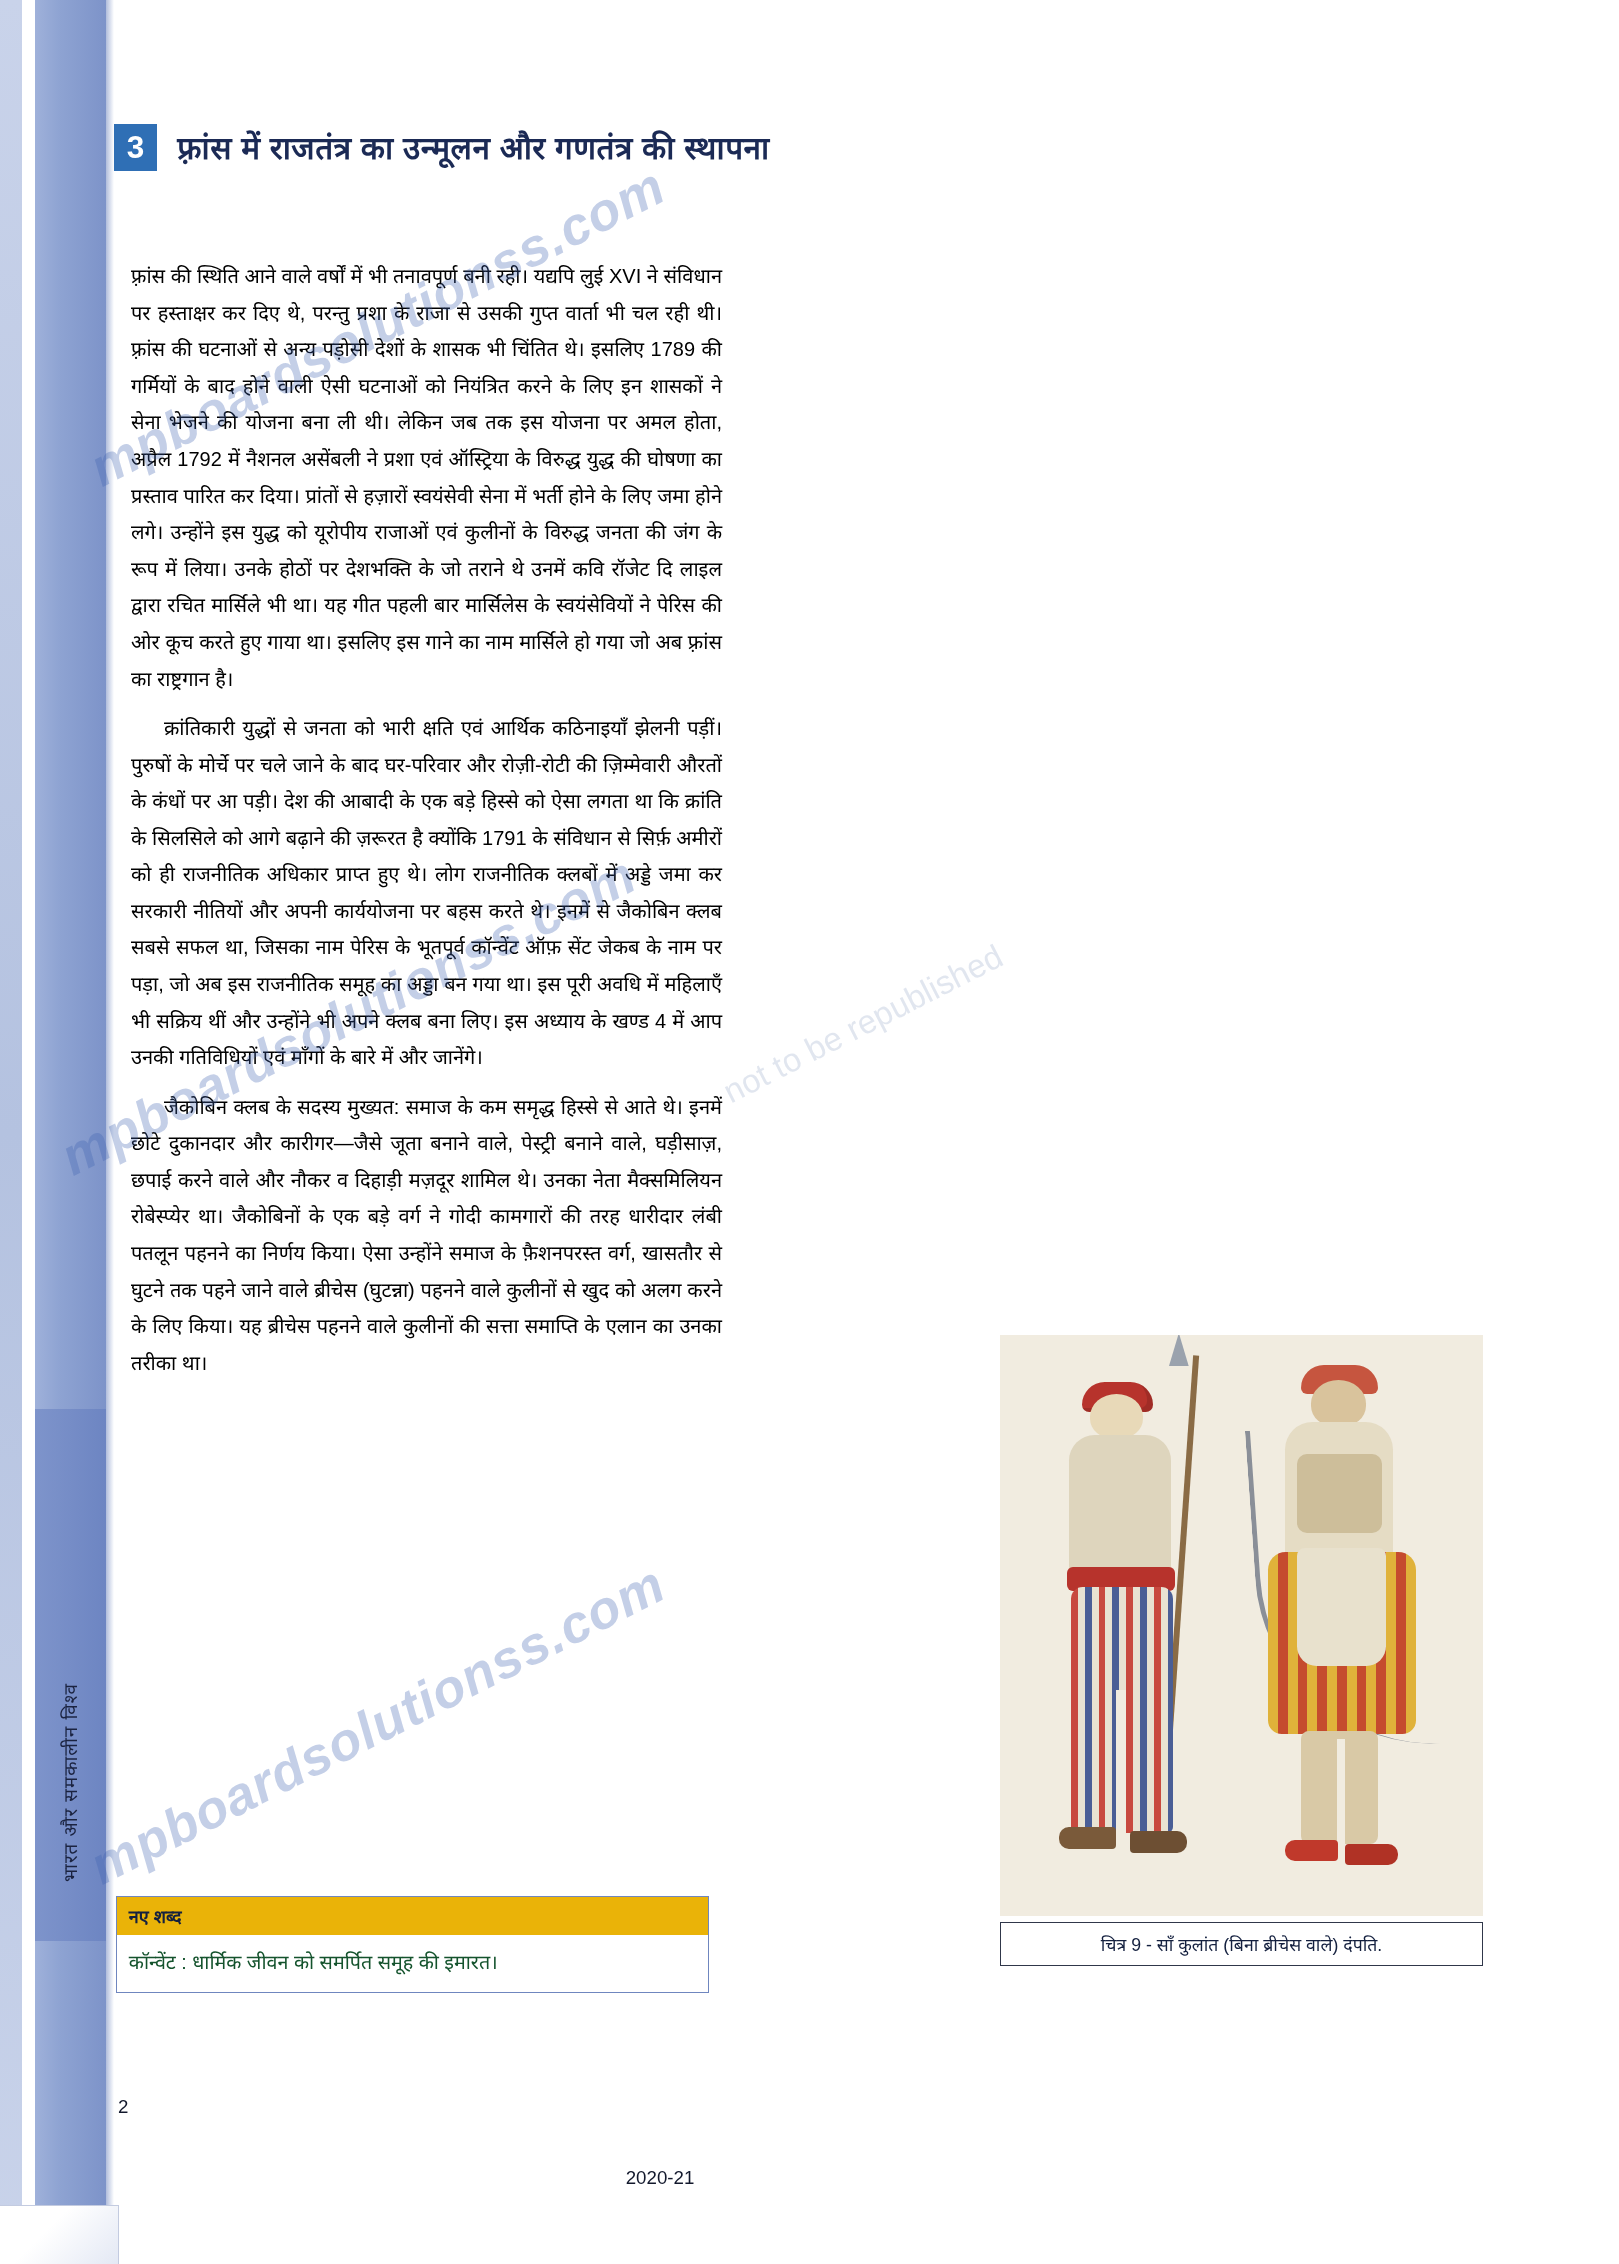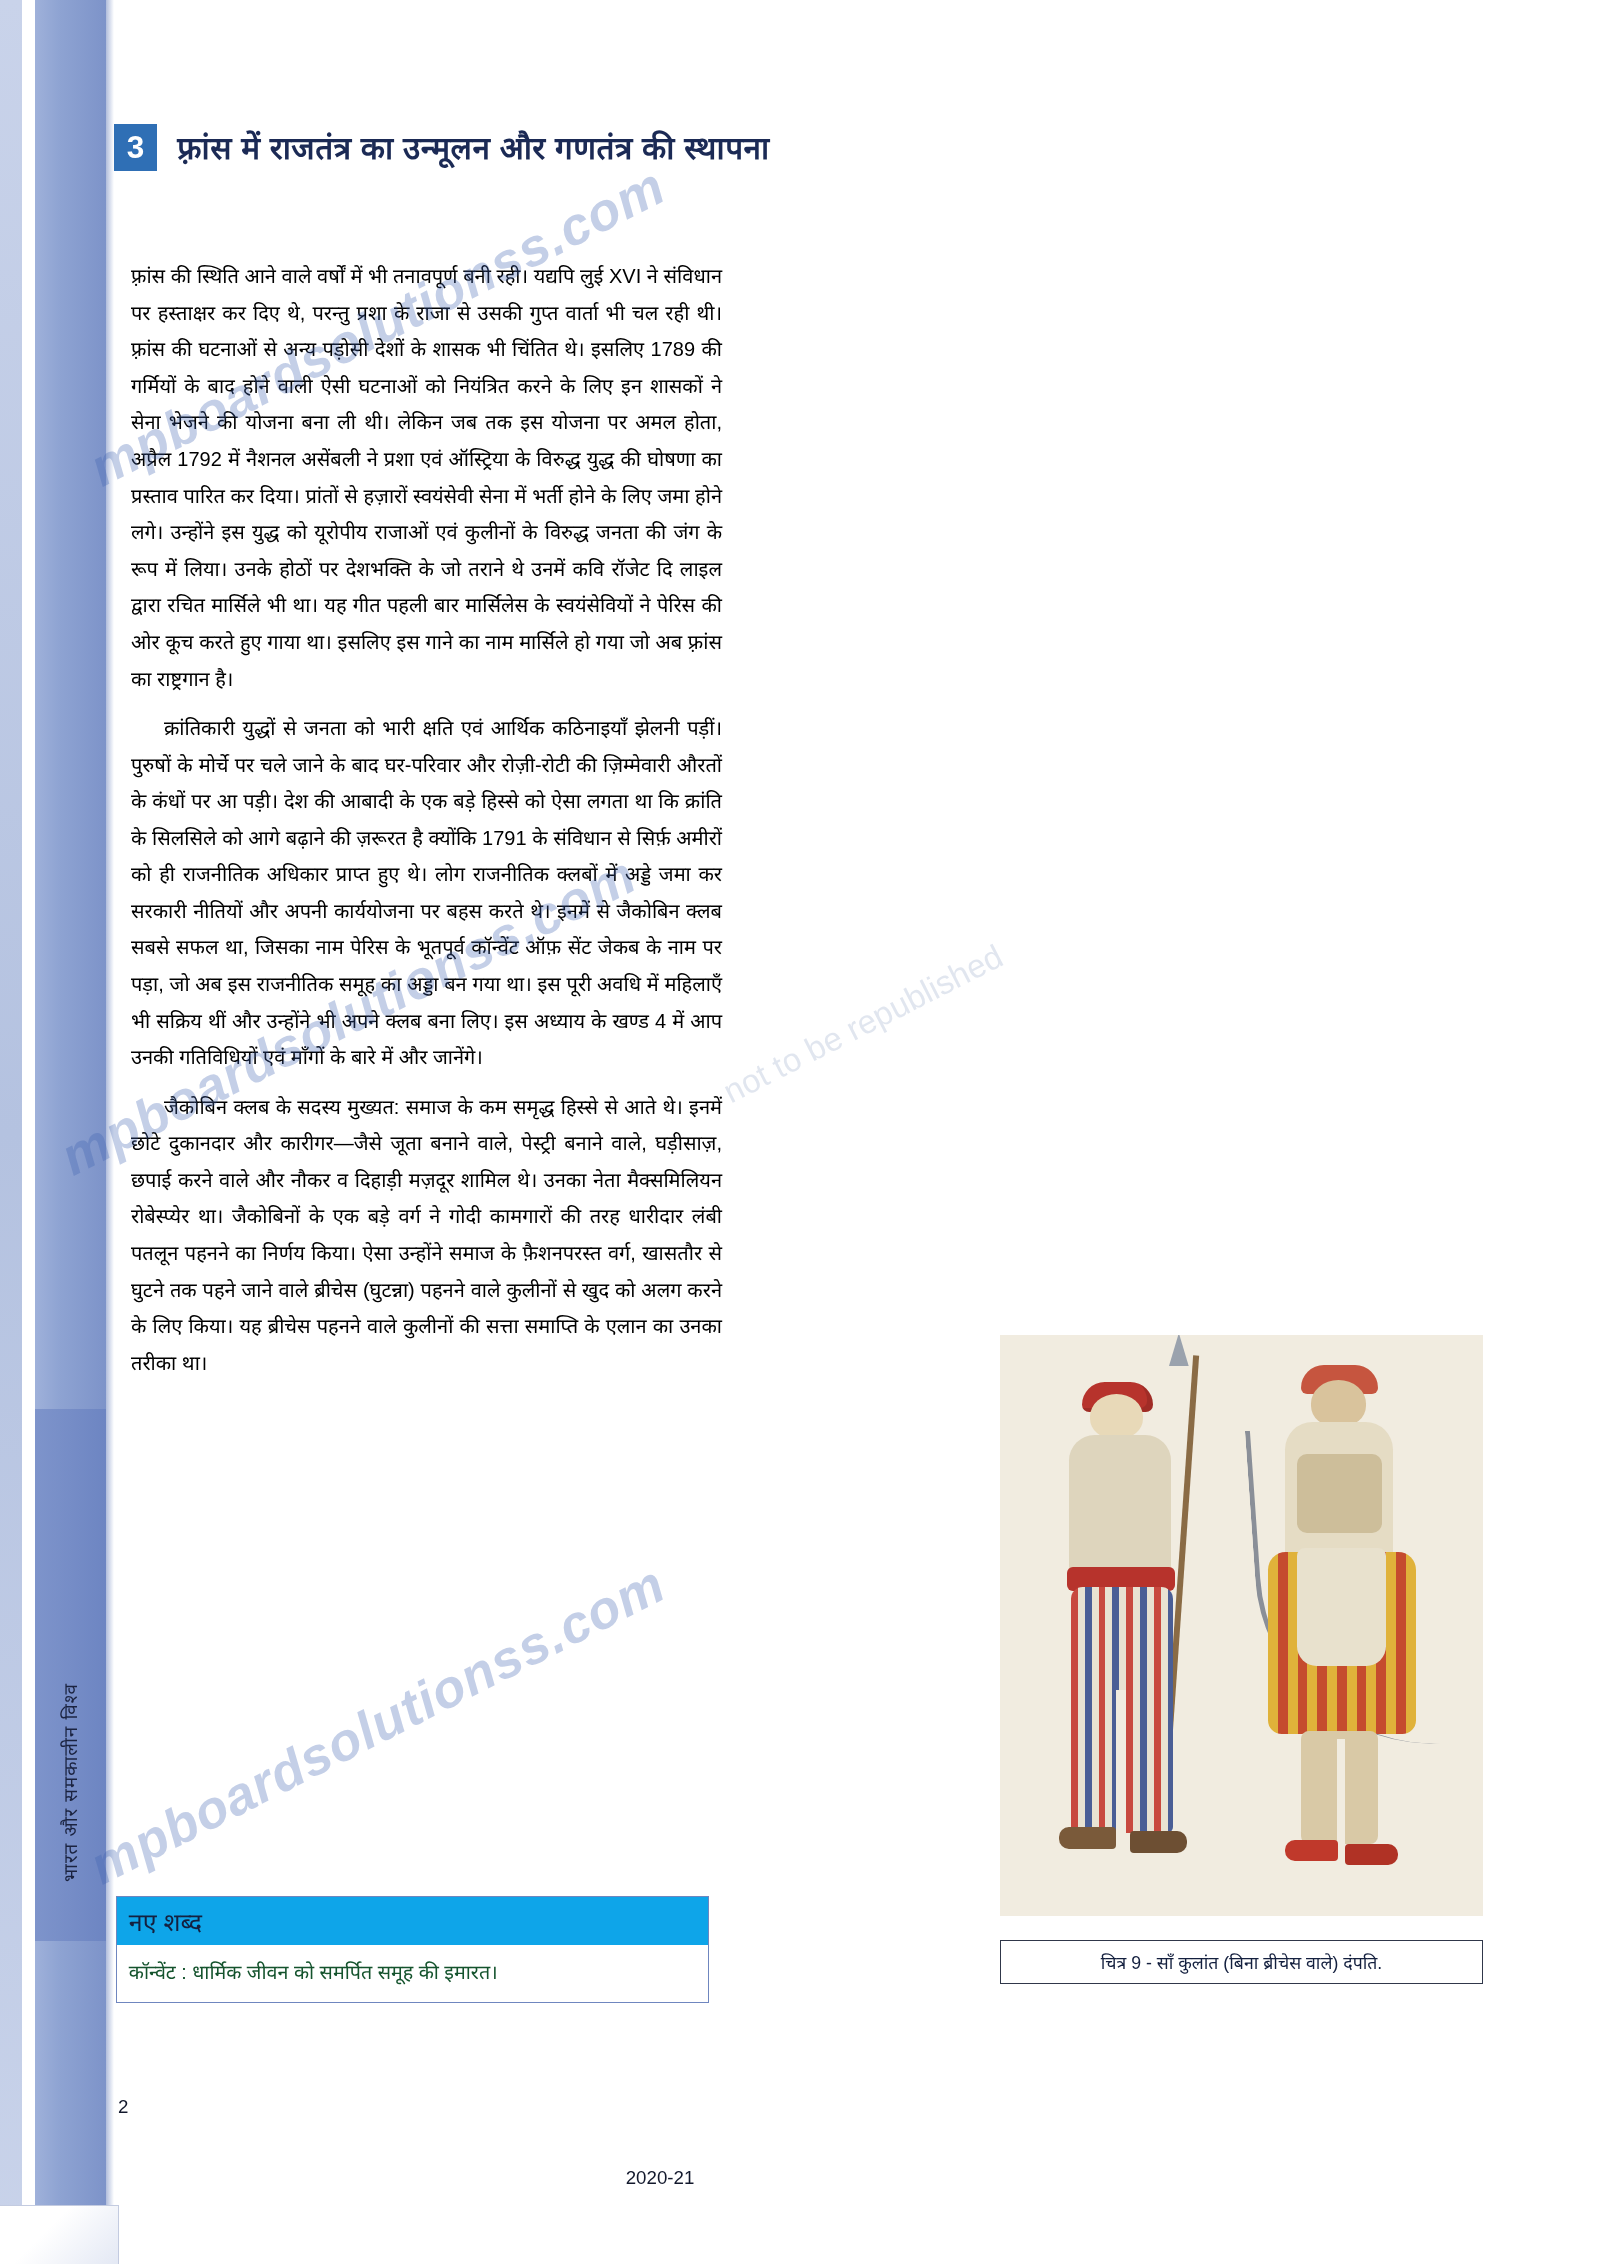--- a/index.html
+++ b/index.html
@@ -135,24 +135,24 @@
 
   
   .newwords {
     position: absolute;
     left: 116px;
     top: 1896px;
     width: 591px;
     border: 1px solid #6f86bf;
   }
   .newwords-head {
-    background: #0ea5e9;
+    background: #eab308;
     padding: 6.9px 11.8px;
-    font-size: 25px;
-    font-weight: normal;
+    font-size: 18px;
+    font-weight: bold;
     color: #14203f;
   }
   .newwords-body {
     background: #ffffff;
     padding: 11.8px 11.8px 13.8px 11.8px;
     font-size: 19.7px;
     color: #14532d;
     line-height: 1.6;
   }
 
@@ -164,21 +164,21 @@
     width: 483px;
   }
   .figure-art {
     position: relative;
     width: 483px;
     height: 581px;
     background: #f1ece0;
     overflow: hidden;
   }
   .figure-caption {
-    margin-top: 24px;
+    margin-top: 6px;
     border: 1px solid #30374a;
     padding: 8.9px 9.9px;
     font-size: 17.7px;
     color: #14203f;
     text-align: center;
     background: #ffffff;
   }
 
   
   .fig-person { position: absolute; }

